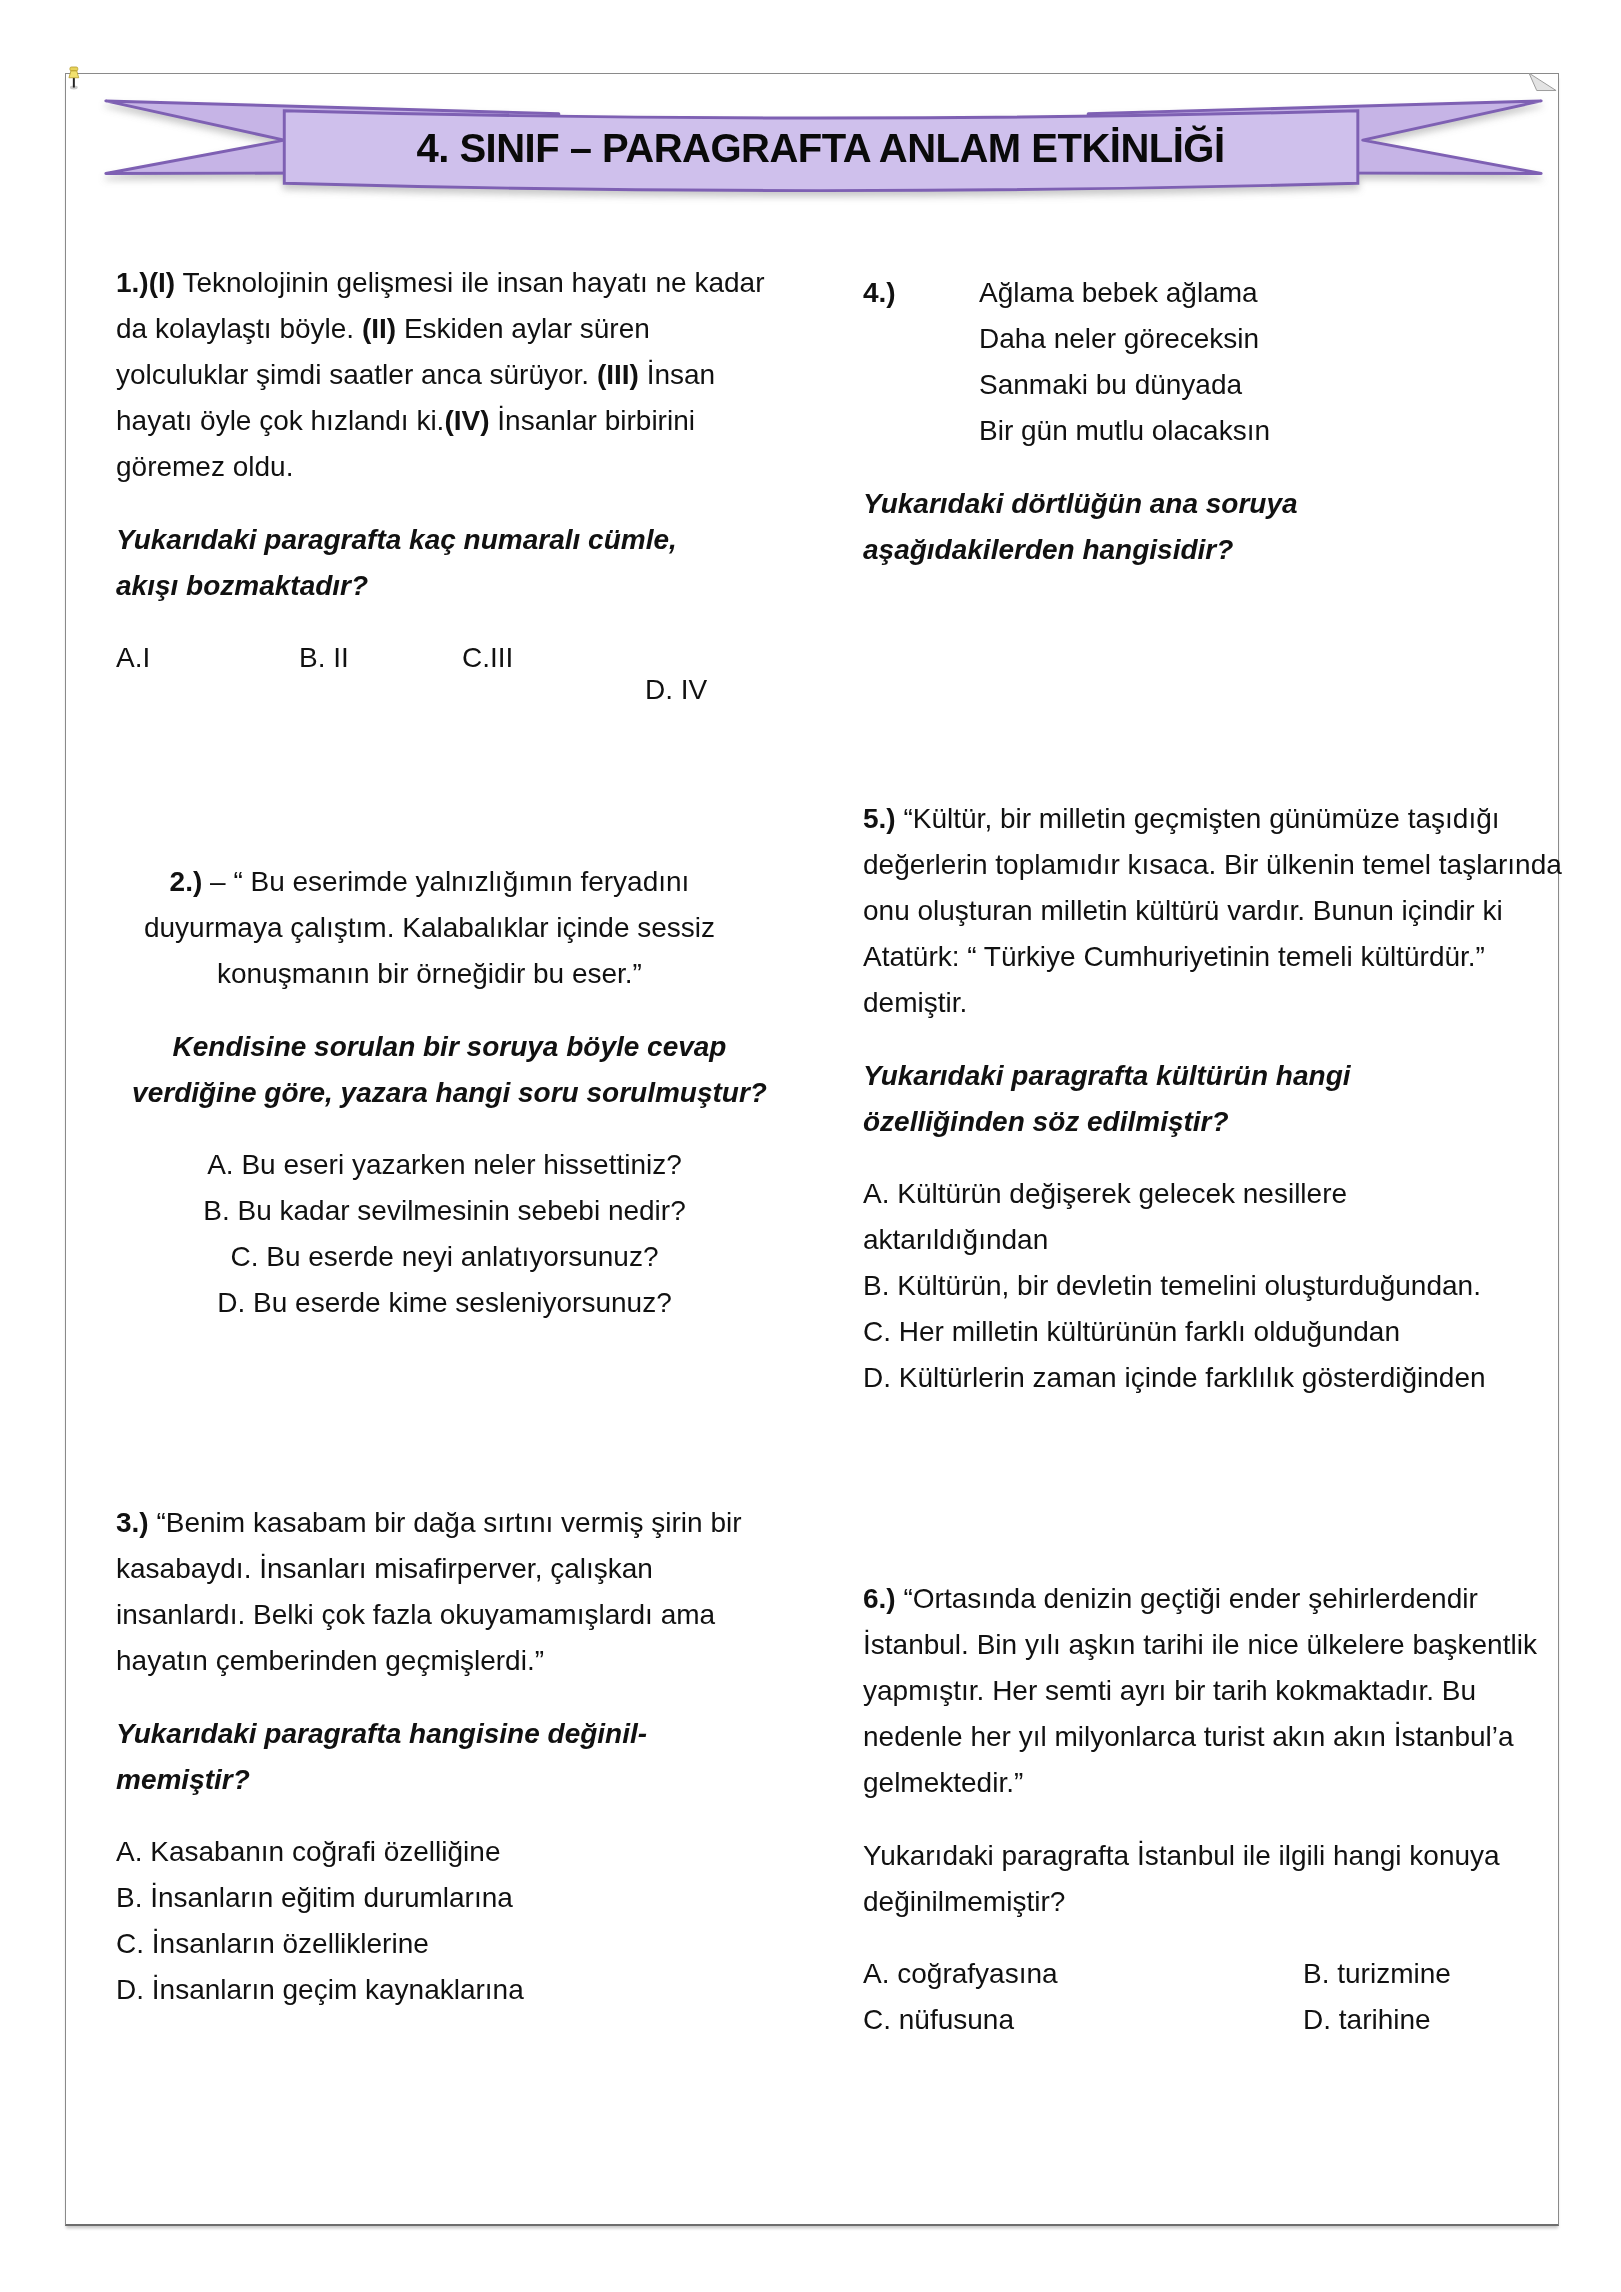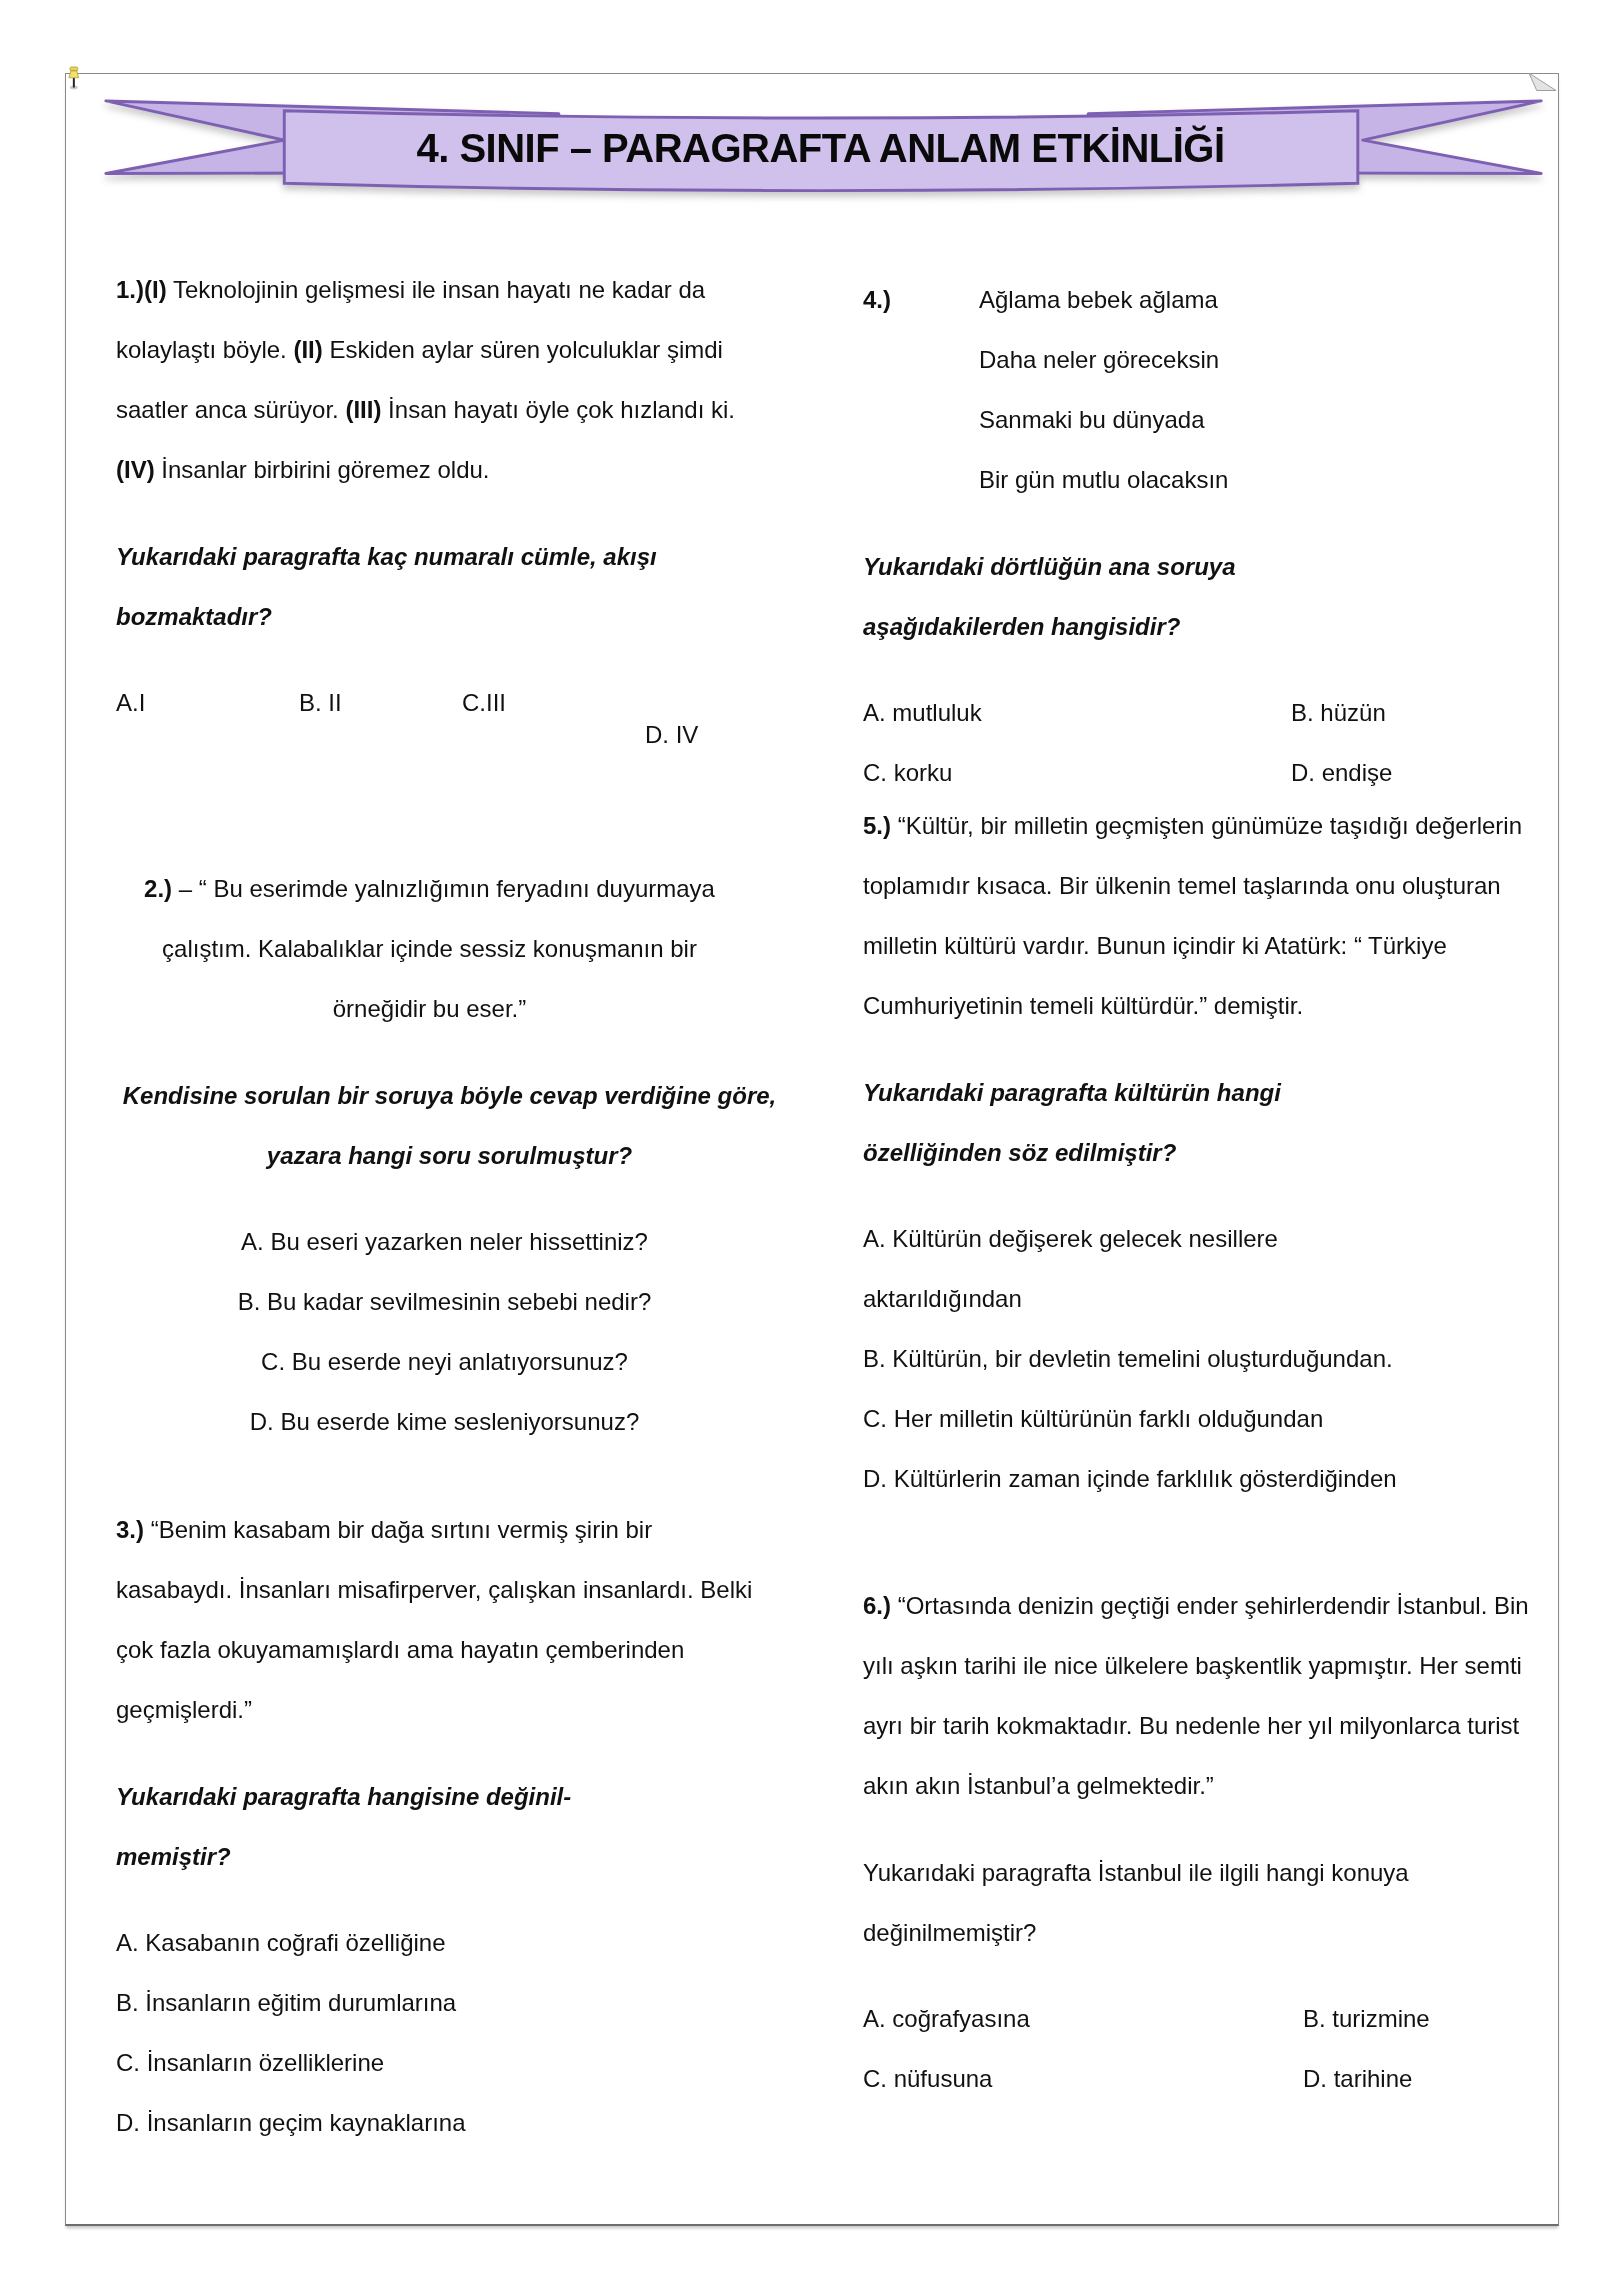--- a/index.html
+++ b/index.html
@@ -8,21 +8,21 @@
     .page { position: absolute; left: 65px; top: 73px; width: 1492px; height: 2150px;
             border-left: 1px solid #8a8a8a; border-right: 1px solid #8a8a8a; border-top: 1px solid #8a8a8a;
             border-bottom: 2.9px solid #6d6d6d; box-shadow: 0 3.9px 2.9px -1px #c8c8c8; background: #fff; }
     .pin { position: absolute; left: 67px; top: 65px; width: 13.7px; height: 25.5px; }
     .corner { position: absolute; left: 1529px; top: 73px; width: 29px; height: 19.6px; }
     .ribbon { position: absolute; left: 98px; top: 88px; width: 1451px; height: 118px; }
     .title { position: absolute; left: 284px; top: 116px; width: 1073px; height: 65px;
              display: flex; align-items: center; justify-content: center;
              font-family: "Liberation Sans Narrow", "Liberation Sans", sans-serif; font-weight: bold;
              font-size: 40px; letter-spacing: -0.5px; color: #0a0a0a; }
-    .q { position: absolute; font-size: 24px; line-height: 60px; }
+    .q { position: absolute; font-size: 28px; line-height: 46px; }
     .q p { margin: 0; }
     .q .gap { height: 26.5px; }
     .b { font-weight: bold; }
     .bi { font-weight: bold; font-style: italic; }
     .opts2 { display: grid; grid-template-columns: 1fr 1fr; }
     .poem { display: flex; }
     .poem .num { width: 116px; font-weight: bold; }
   </style>
 </head>
 <body>
@@ -75,26 +75,20 @@
     <div>
       <p>Ağlama bebek ağlama</p>
       <p>Daha neler göreceksin</p>
       <p>Sanmaki bu dünyada</p>
       <p>Bir gün mutlu olacaksın</p>
     </div>
   </div>
   <div class="gap"></div>
   <p class="bi" style="width:510px;">Yukarıdaki dörtlüğün ana soruya aşağıdakilerden hangisidir?</p>
   <div class="gap"></div>
-  <div class="opts2" style="grid-template-columns: 428px 1fr;">
-    <span>A. mutluluk</span>
-    <span>B. hüzün</span>
-    <span>C. korku</span>
-    <span>D. endişe</span>
-  </div>
 </div>
 
 <div class="q" style="left:116px; top:859px; width:657px;text-align:center;">
   <p style="width:627px;">
     <span class="b">2.)</span><span> – “ Bu eserimde yalnızlığımın feryadını duyurmaya çalıştım.  Kalabalıklar içinde sessiz konuşmanın bir örneğidir bu eser.”</span>
   </p>
   <div class="gap"></div>
   <p class="bi" style="width:667px;">Kendisine sorulan bir soruya böyle cevap verdiğine göre, yazara hangi soru sorulmuştur?</p>
   <div class="gap"></div>
   <p>A. Bu eseri yazarken neler hissettiniz?</p>

